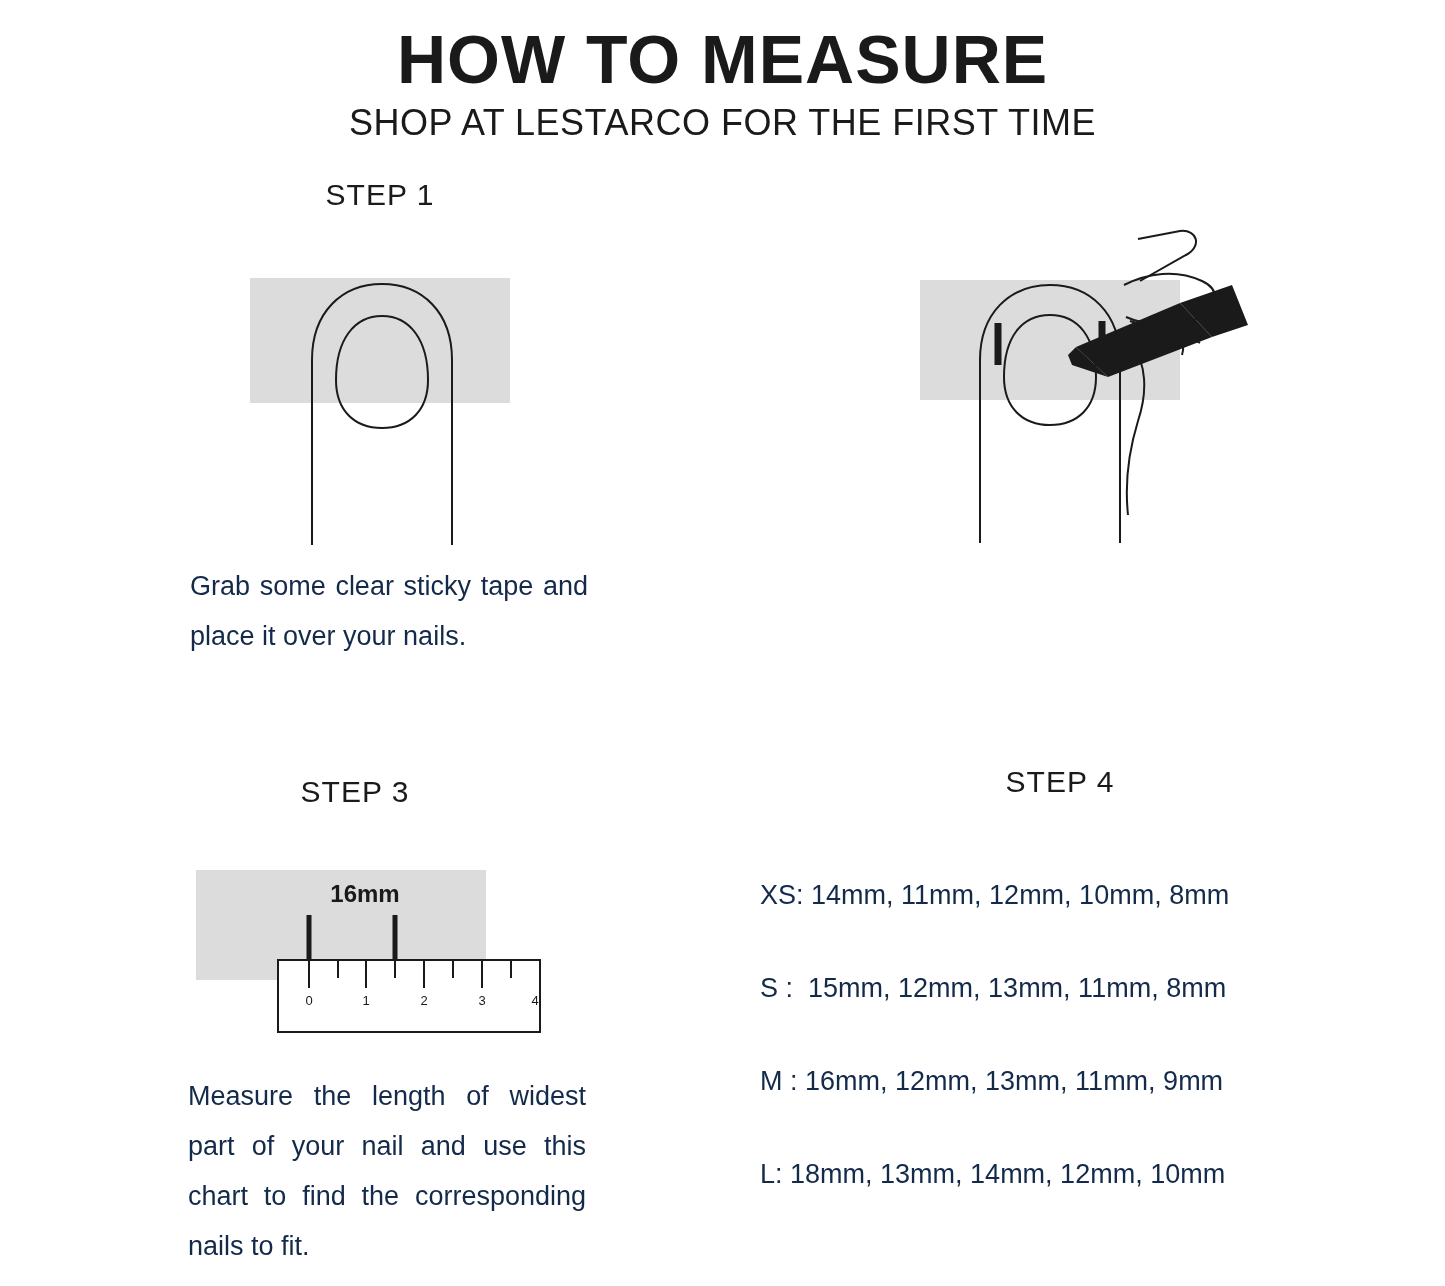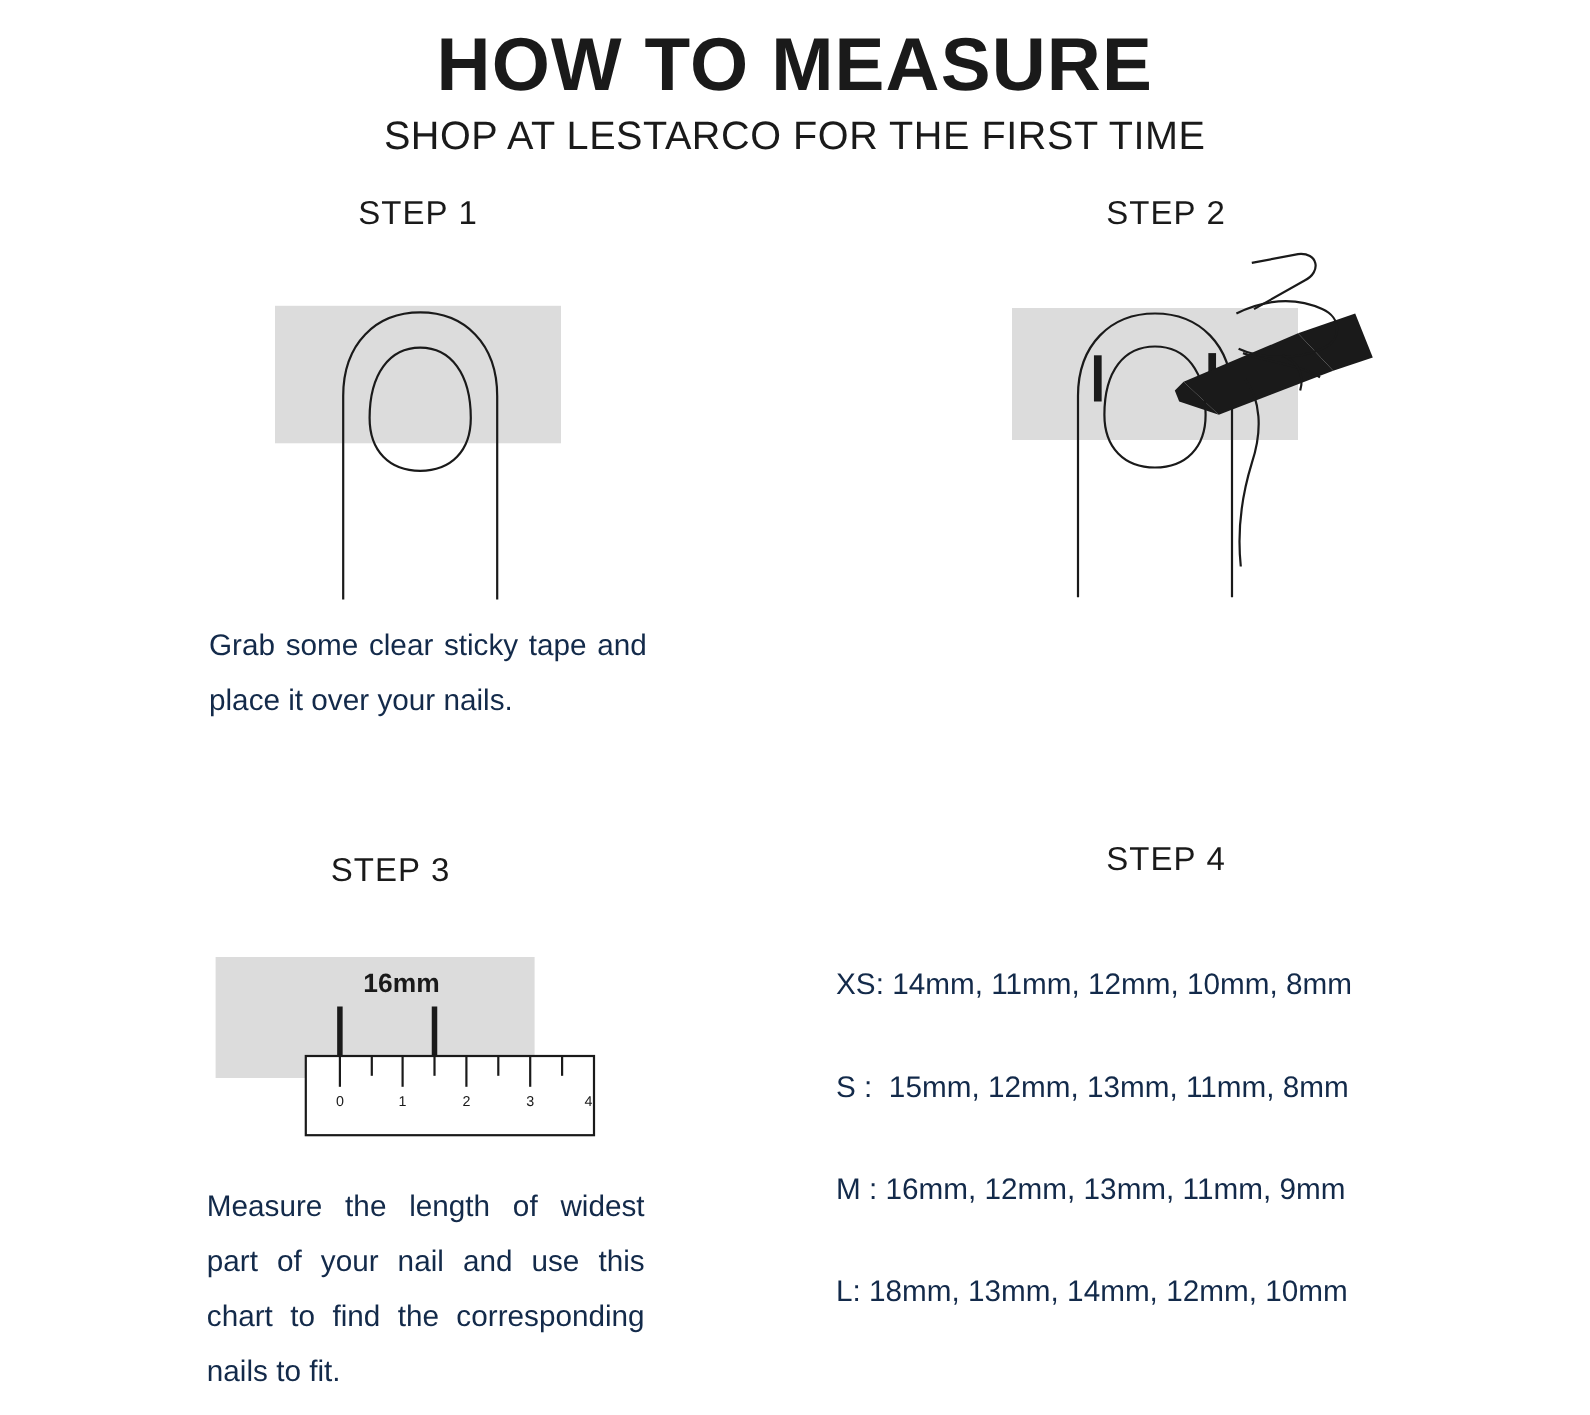--- a/index.html
+++ b/index.html
@@ -103,21 +103,20 @@
   <div id="step1-art">
     <svg width="400" height="300" viewBox="0 0 400 300">
       <rect x="60" y="28" width="260" height="125" fill="#dcdcdc"></rect>
       <path d="M122 295 L122 110 C122 62 152 34 192 34 C232 34 262 62 262 110 L262 295" fill="none" stroke="#1a1a1a" stroke-width="2"></path>
       <path d="M146 130 C146 90 164 66 192 66 C220 66 238 90 238 130 C238 160 220 178 192 178 C164 178 146 160 146 130 Z" fill="none" stroke="#1a1a1a" stroke-width="2"></path>
     </svg>
   </div>
 
   <div class="caption" id="step1-caption">Grab some clear sticky tape and place it over your nails.</div>
 
-  <div class="step-label" id="step2-label">STEP 2</div>
 
   <div id="step2-art">
     <svg width="420" height="320" viewBox="0 0 420 320">
       <rect x="40" y="55" width="260" height="120" fill="#dcdcdc"></rect>
       <path d="M100 318 L100 135 C100 88 130 60 170 60 C210 60 240 88 240 135 L240 318" fill="none" stroke="#1a1a1a" stroke-width="2"></path>
       <path d="M124 152 C124 112 142 90 170 90 C198 90 216 112 216 152 C216 182 198 200 170 200 C142 200 124 182 124 152 Z" fill="none" stroke="#1a1a1a" stroke-width="2"></path>
 
       <path d="M118 98 L118 140" stroke="#1a1a1a" stroke-width="7" fill="none"></path>
       <path d="M222 96 L222 136" stroke="#1a1a1a" stroke-width="7" fill="none"></path>
 

